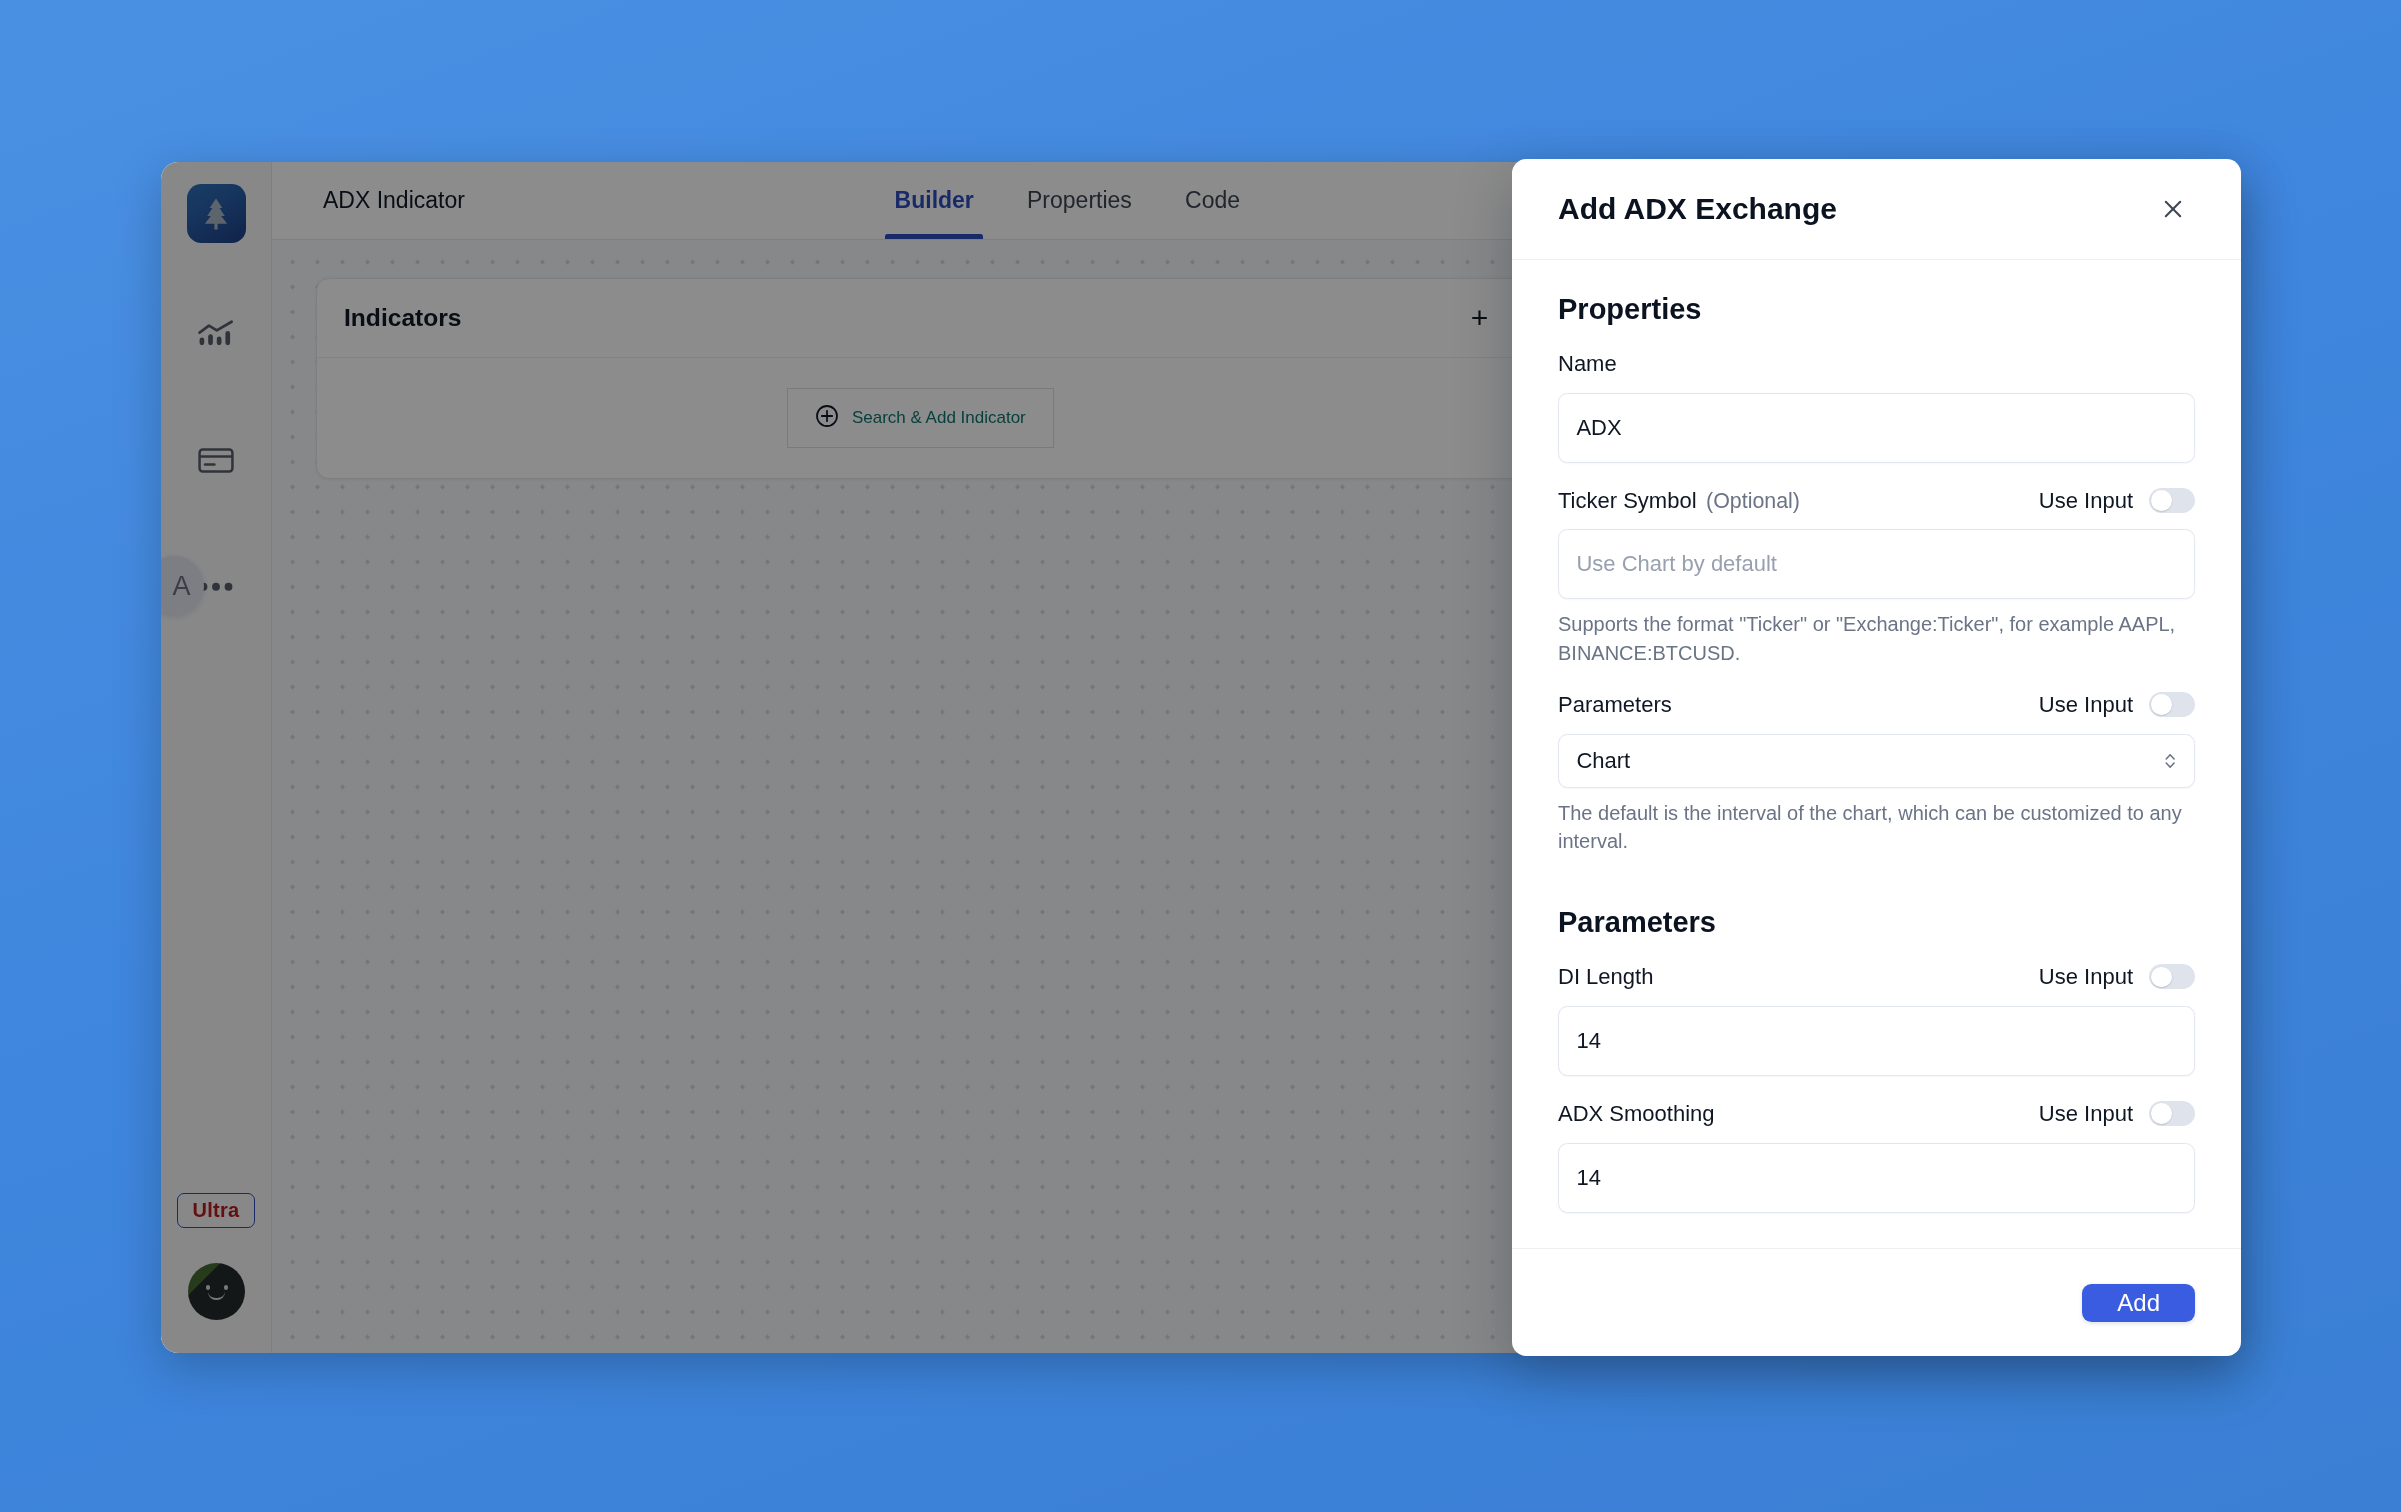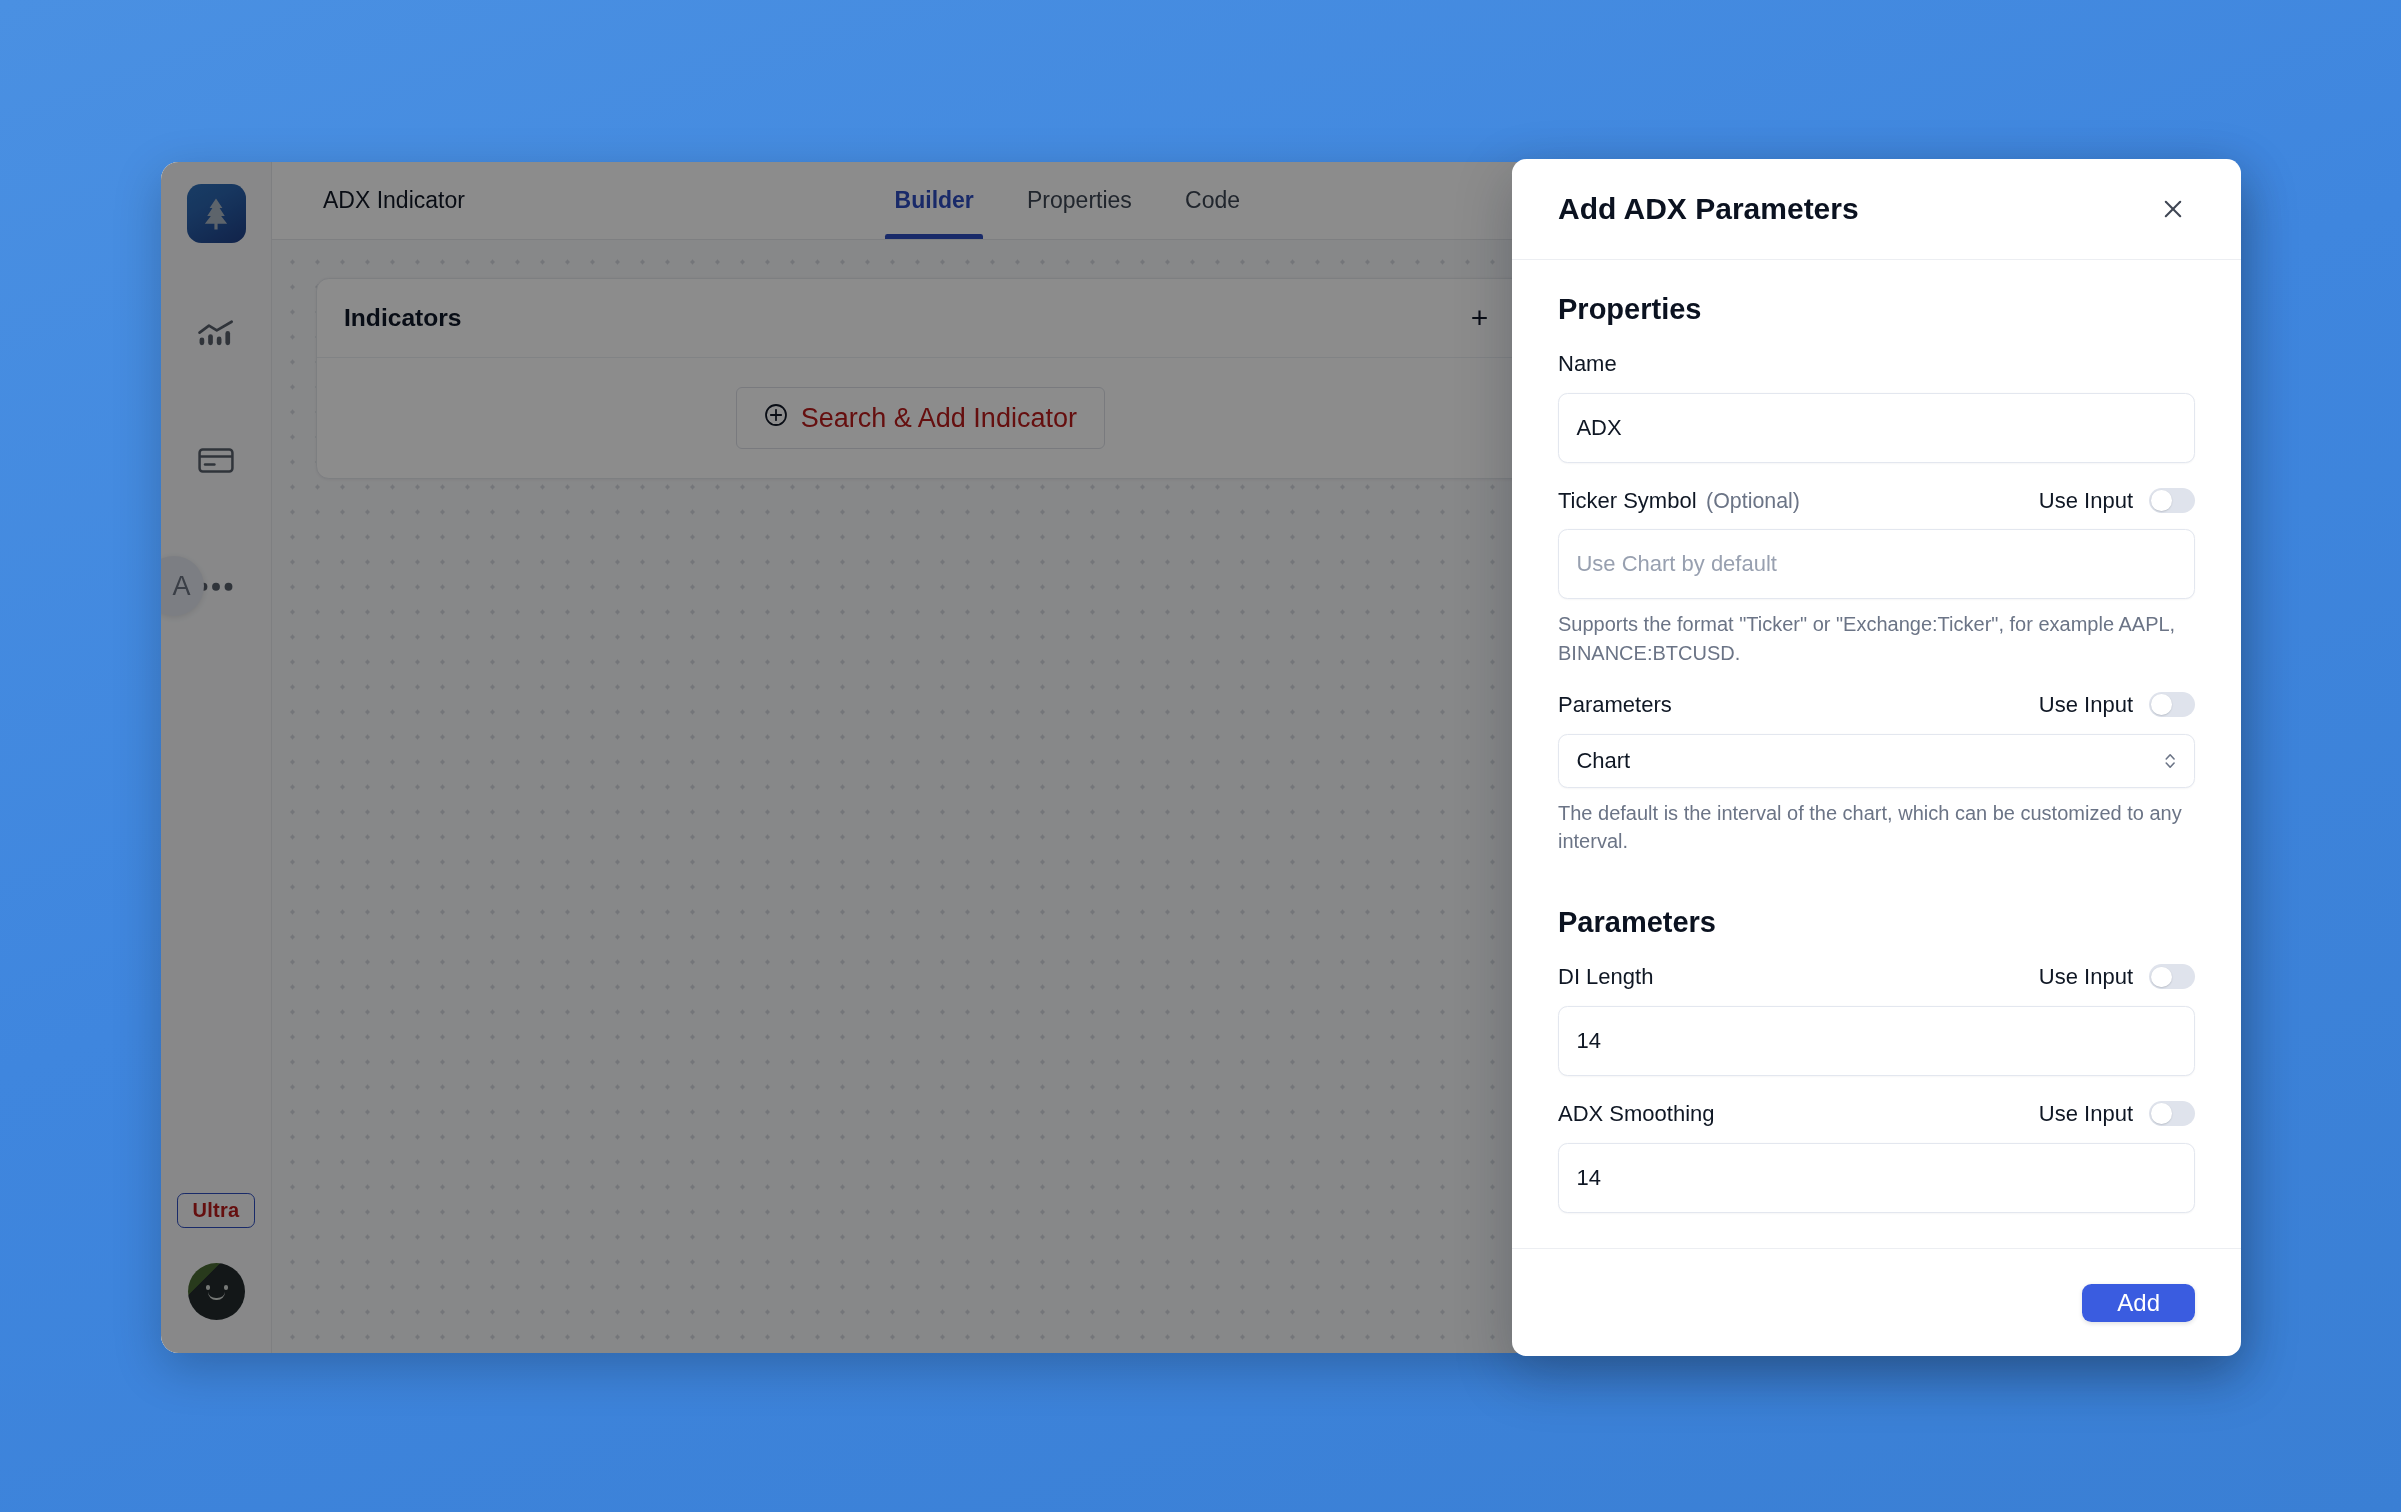--- a/index.html
+++ b/index.html
@@ -206,25 +206,25 @@
     height: 120px;
     display: flex;
     align-items: center;
     justify-content: center;
   }
   #search-add-btn {
     display: inline-flex;
     align-items: center;
     gap: 12.7px;
     border: 0.8px solid #dcdfe6;
-    border-radius: 6px;
+    border-radius: 0;
     background: #ffffff;
     padding: 14.3px 27px;
-    font-size: 27px;
-    color: #b91c1c;
+    font-size: 17px;
+    color: #0f766e;
   }
 
   
   #modal {
     position: absolute;
     left: 1512px;
     top: 159px;
     width: 729px;
     height: 1197px;
     background: #ffffff;
@@ -462,21 +462,21 @@
       </div>
     </div>
   </div>
 
   <div id="scrim"></div>
 </div>
 
 <div id="modal">
 
   <div id="modal-header">
-    <div id="modal-title">Add ADX Parameters</div>
+    <div id="modal-title">Add ADX Exchange</div>
     <div id="modal-close">
       <svg width="24" height="24" viewBox="0 0 30 30">
         <line x1="6" y1="6" x2="24" y2="24" stroke="#3f4654" stroke-width="2.6" stroke-linecap="round"></line>
         <line x1="24" y1="6" x2="6" y2="24" stroke="#3f4654" stroke-width="2.6" stroke-linecap="round"></line>
       </svg>
     </div>
   </div>
 
   <div id="modal-body">
 

